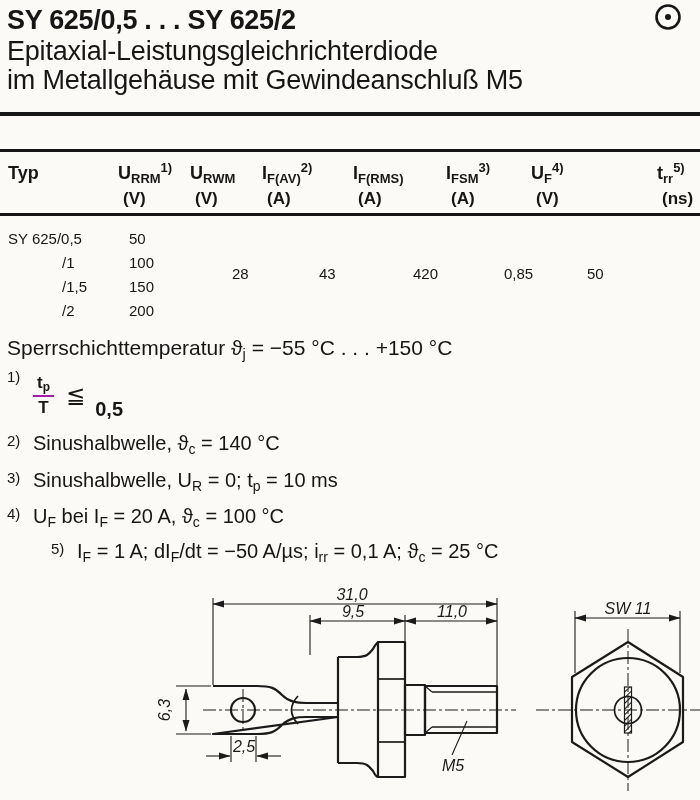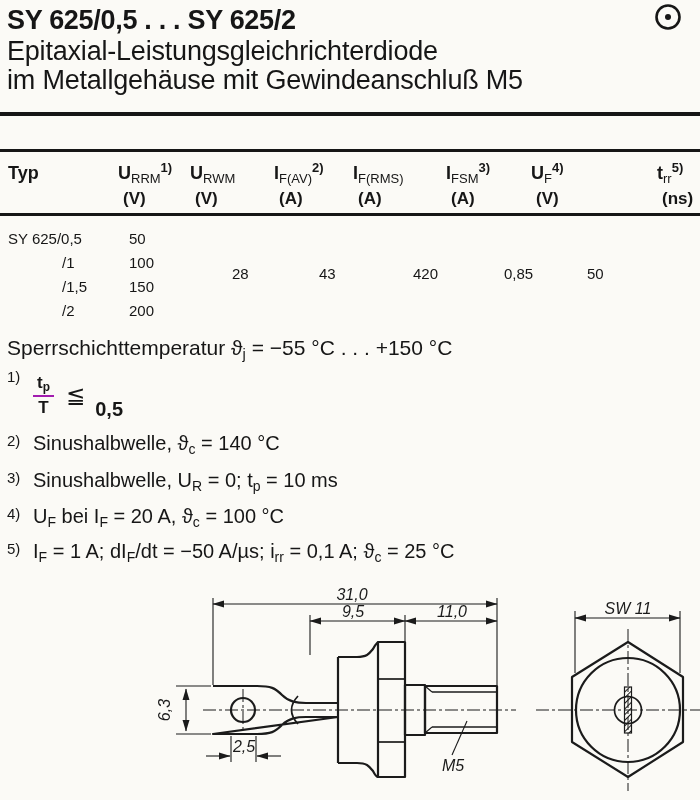--- a/index.html
+++ b/index.html
@@ -21,42 +21,42 @@
     font-size:27px;line-height:29px;letter-spacing:-0.2px;white-space:nowrap;
   }
   .corner-icon{position:absolute;left:653px;top:2px;}
   
   .rule{position:absolute;left:0;width:700px;background:#161616;}
   .rule-1{top:112px;height:4px;}
   .rule-2{top:149px;height:3px;}
   .rule-3{top:213px;height:3px;}
   
   .th{position:absolute;top:163px;font-weight:bold;font-size:18px;line-height:20px;white-space:nowrap;}
-  .th .sym sub{font-size:13px;font-weight:normal;position:relative;top:4px;vertical-align:baseline;}
+  .th .sym sub{font-size:13px;font-weight:bold;position:relative;top:4px;vertical-align:baseline;}
   .th .sym sup{font-size:13px;font-weight:bold;position:relative;top:-7px;vertical-align:baseline;}
   .th .unit{margin-top:4px;padding-left:5px;font-size:17px;}
   .td{position:absolute;font-size:15px;font-weight:normal;white-space:nowrap;}
   .td.center{width:80px;text-align:left;}
   
   .junction{position:absolute;left:7px;top:336px;font-size:21px;white-space:nowrap;}
   .junction sub,.fn sub{font-size:70%;position:relative;top:0.28em;vertical-align:baseline;}
   
   .fn{position:absolute;left:7px;font-size:20px;white-space:nowrap;}
   .fn-marker{display:inline-block;width:26px;font-size:15px;position:relative;top:-4px;}
   .fn1{top:370px;display:flex;align-items:center;}
   .fn1 .fn-marker{align-self:flex-start;margin-top:2px;}
   .fraction{display:inline-block;text-align:center;font-size:17px;font-weight:bold;}
   .fraction .num{display:block;padding:0 4px 2px;border-bottom:2px solid #a21caf;}
   .fraction .den{display:block;padding-top:1px;}
   .fn1 .rel{font-size:23px;margin:0 10px 0 12px;}
   .fn1 .val{font-size:20px;font-weight:bold;margin-top:28px;}
   .fn2{top:432px;}
   .fn3{top:469px;}
   .fn4{top:505px;}
-  .fn5{top:540px;}
+  .fn5{top:540px;margin-left:44px;}
   
   .drawing{position:absolute;left:0;top:575px;width:700px;height:225px;}
   .drawing .outline{stroke:#1b1b1b;stroke-width:2.2;fill:none;stroke-linejoin:round;}
   .drawing .mid{stroke:#1b1b1b;stroke-width:1.7;fill:none;}
   .drawing .thin{stroke:#1b1b1b;stroke-width:1.1;fill:none;}
   .drawing .cl{stroke:#1b1b1b;stroke-width:1;fill:none;stroke-dasharray:13 3 3 3;}
   .drawing text{fill:#1b1b1b;font-style:italic;font-size:16px;font-family:"Liberation Sans","DejaVu Sans",sans-serif;}
 </style>
 </head>
 <body>
@@ -84,21 +84,21 @@
       <div class="unit"></div>
     </div>
   <div class="th" style="left:118px">
       <div class="sym"><span>U<sub>RRM</sub></span><sup>1)</sup></div>
       <div class="unit">(V)</div>
     </div>
   <div class="th" style="left:190px">
       <div class="sym"><span>U<sub>RWM</sub></span></div>
       <div class="unit">(V)</div>
     </div>
-  <div class="th" style="left:274px">
+  <div class="th" style="left:262px">
       <div class="sym"><span>I<sub>F(AV)</sub></span><sup>2)</sup></div>
       <div class="unit">(A)</div>
     </div>
   <div class="th" style="left:353px">
       <div class="sym"><span>I<sub>F(RMS)</sub></span></div>
       <div class="unit">(A)</div>
     </div>
   <div class="th" style="left:446px">
       <div class="sym"><span>I<sub>FSM</sub></span><sup>3)</sup></div>
       <div class="unit">(A)</div>

